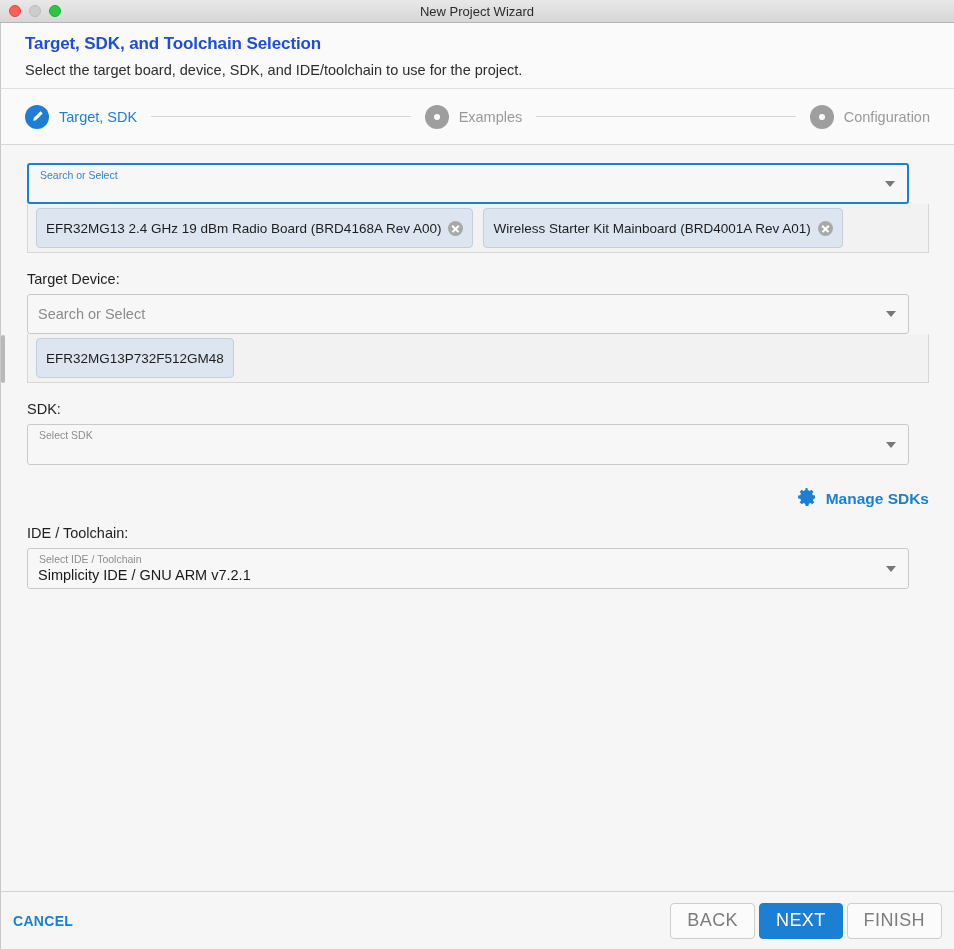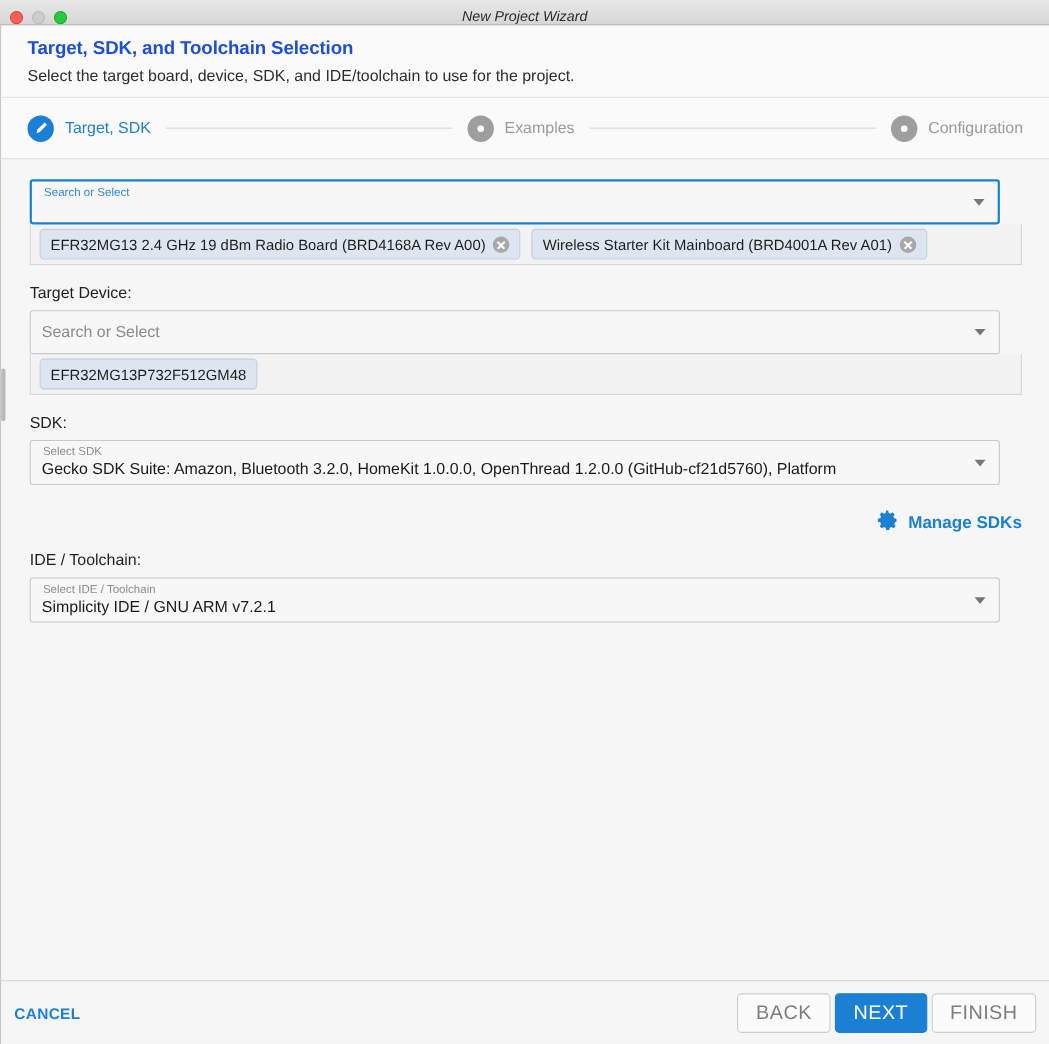--- a/index.html
+++ b/index.html
@@ -21,23 +21,22 @@
     flex-direction: column;
   }
 
   
   .titlebar {
     height: 23px;
     flex: 0 0 23px;
     background: linear-gradient(to bottom, #e8e8e8 0%, #d6d6d6 100%);
     border-bottom: 1px solid #b4b4b4;
     display: flex;
-    align-items: flex-end;
+    align-items: center;
     position: relative;
-    font-style: italic;
   }
   .traffic {
     display: flex;
     align-items: center;
     gap: 8px;
     padding-left: 9px;
   }
   .dot {
     width: 12px; height: 12px;
     border-radius: 50%;
@@ -201,21 +200,21 @@
     gap: 10px;
     padding: 4px 8px;
   }
   .chip {
     display: inline-flex;
     align-items: center;
     gap: 7px;
     background: #dde6f0;
     border: 1px solid #c3cede;
     border-radius: 4px;
-    height: 28px;
+    height: 40px;
     padding: 0 9px;
     font-size: 13.5px;
     color: #1d1d1d;
     white-space: nowrap;
   }
   .chip-x {
     width: 15px; height: 15px;
     border-radius: 50%;
     background: #a8a8a8;
     position: relative;
@@ -364,21 +363,20 @@
         <span class="chip">
           <span>EFR32MG13P732F512GM48</span>
         </span>
       </div>
     </div>
 
     <div class="group" style="margin-top:18px;">
       <span class="field-label">SDK:</span>
       <div class="combo tall">
         <span class="float-label-gray">Select SDK</span>
-        <span class="combo-value">Gecko SDK Suite: Amazon, Bluetooth 3.2.0, HomeKit 1.0.0.0, OpenThread 1.2.0.0 (GitHub-cf21d5760), Platform</span>
         <span class="caret"></span>
       </div>
       <div class="manage-row">
         <span>
           <svg width="20" height="20" viewBox="0 0 20 20">
             <path fill="#1b7fd4" d="M10 6.4a3.6 3.6 0 100 7.2 3.6 3.6 0 000-7.2zm0 5.4a1.8 1.8 0 110-3.6 1.8 1.8 0 010 3.6z"></path>
             <path fill="#1b7fd4" d="M18 11.4v-2.8l-2.2-.4a6.1 6.1 0 00-.7-1.7l1.3-1.8-2-2-1.8 1.3a6.1 6.1 0 00-1.7-.7L10.4 1.1H8.6l-.4 2.2c-.6.15-1.16.39-1.67.7L4.7 2.7l-2 2 1.3 1.8c-.31.51-.55 1.07-.7 1.67L1.1 8.6v2.8l2.2.4c.15.6.39 1.16.7 1.67L2.7 15.3l2 2 1.8-1.3c.51.31 1.07.55 1.67.7l.43 2.2h2.8l.4-2.2c.6-.15 1.16-.39 1.67-.7l1.8 1.3 2-2-1.3-1.8c.31-.51.55-1.07.7-1.67z"></path>
           </svg>
         </span>
         <span class="manage-label">Manage SDKs</span>

